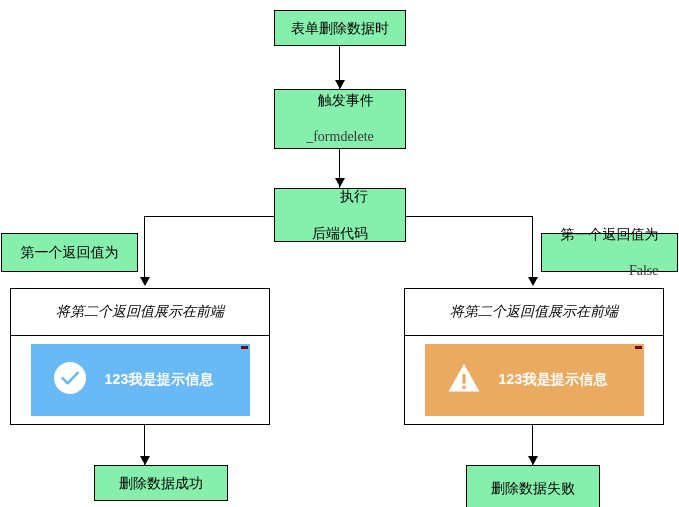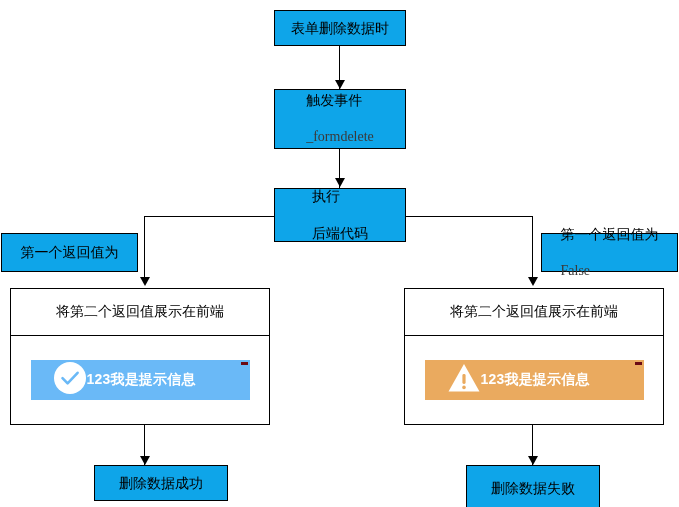--- a/index.html
+++ b/index.html
@@ -14,25 +14,25 @@
     position: relative;
     width: 679px;
     height: 507px;
     background: #ffffff;
     overflow: hidden;
   }
   .node {
     position: absolute;
     box-sizing: border-box;
     border: 1px solid #000000;
-    background: #0ea5e9;
+    background: #86efac;
     display: flex;
     align-items: center;
     justify-content: center;
-    text-align: left;
+    text-align: right;
     color: #000000;
     font-size: 14px;
     line-height: 1.32;
     white-space: pre-line;
     z-index: 3;
   }
   .node-mono-sub {
     font-family: "Liberation Serif", "DejaVu Serif", serif;
     color: #3a3a3a;
   }
@@ -51,36 +51,38 @@
   }
   .panel-header {
     box-sizing: border-box;
     height: 47px;
     border-bottom: 1px solid #000000;
     display: flex;
     align-items: center;
     justify-content: center;
     font-size: 14px;
     color: #000000;
+    font-style: italic;
   }
   .panel-body {
     flex: 1;
     position: relative;
     display: flex;
     align-items: center;
     justify-content: center;
   }
   .alert {
     position: relative;
     box-sizing: border-box;
     width: 219px;
-    height: 40px;
+    height: 72px;
     display: flex;
     align-items: center;
     padding-left: 22px;
+    gap: 18px;
   }
   .alert-success { background: #6ab9f7; }
   .alert-warning { background: #eaaa5f; }
   .alert-text {
     color: #ffffff;
     font-size: 14px;
     font-weight: bold;
     letter-spacing: 0.2px;
   }
   .alert-close {

